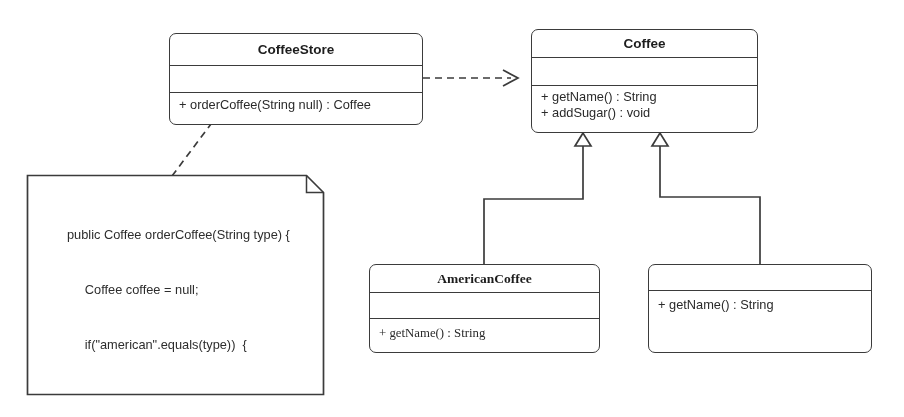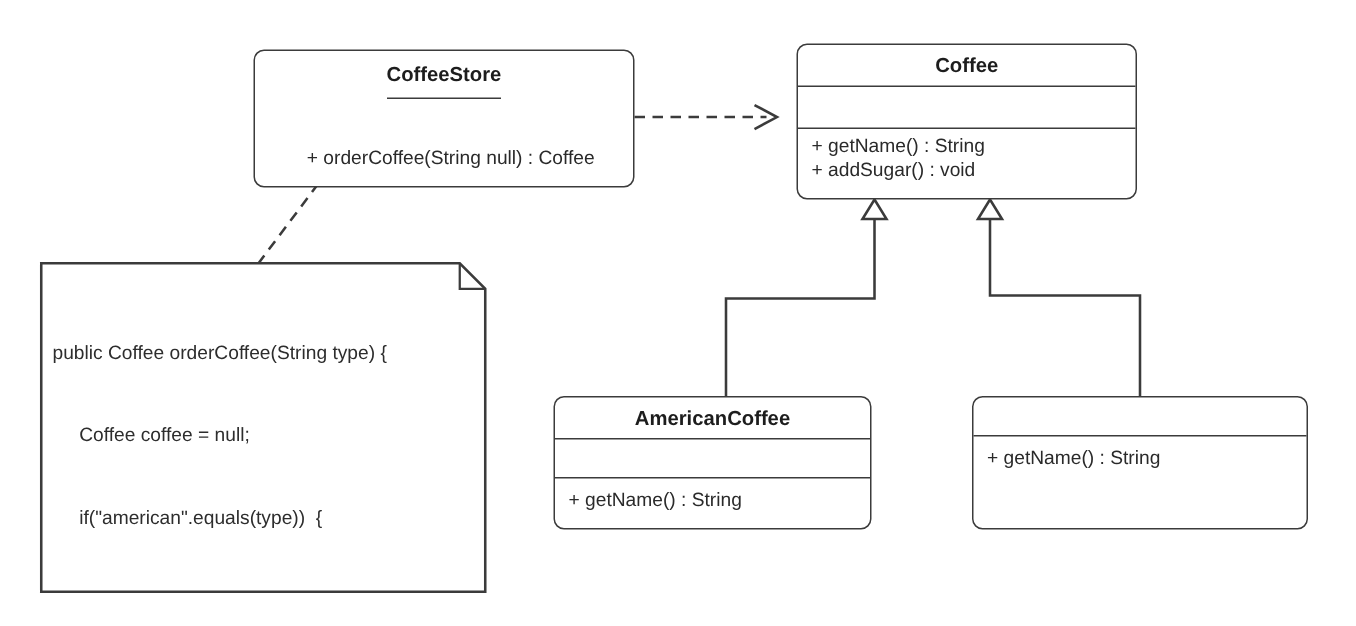--- a/index.html
+++ b/index.html
@@ -71,21 +71,21 @@
     z-index: 2;
   }
   .note-text {
     position: absolute;
     z-index: 4;
     font-size: 12.8px;
     line-height: 18.2px;
     color: #2d2d2d;
     white-space: pre;
   }
-  .note-text .code-line { white-space: pre; }
+  .note-text .code-line { white-space: pre; margin-left: 32px; }
 </style>
 </head>
 <body>
 
 <div id="canvas">
 
   <svg class="layer" viewBox="0 0 904 417">
     <defs></defs>
 
     <g>
@@ -118,38 +118,38 @@
     
     
     
     
     
     
     
     
   </div>
 
-  <div class="uml-class" id="class-coffeestore" style="left:169px; top:33px; width:254px; height:92px;align-items:center;">
+  <div class="uml-class" id="class-coffeestore" style="left:169px; top:33px; width:254px; height:92px;">
     <div class="uml-name" style="height:32px;">CoffeeStore</div>
     <div class="uml-attrs" style="height:27px;"></div>
     <div class="uml-ops" style="flex:1;">
       <div class="op-line">+ orderCoffee(String null) : Coffee</div>
     </div>
   </div>
 
   <div class="uml-class" id="class-coffee" style="left:519px; top:29px; width:227px; height:104px;margin-left:12px;">
     <div class="uml-name" style="height:28px;">Coffee</div>
     <div class="uml-attrs" style="height:28px;"></div>
     <div class="uml-ops" style="flex:1; padding-top:3px;">
       <div class="op-line">+ getName() : String</div>
       <div class="op-line">+ addSugar() : void</div>
     </div>
   </div>
 
-  <div class="uml-class" id="class-americancoffee" style="left:369px; top:264px; width:212px; height:89px;">
+  <div class="uml-class" id="class-americancoffee" style="left:369px; top:264px; width:231px; height:89px;font-family:Liberation Serif, serif;">
     <div class="uml-name" style="height:28px;">AmericanCoffee</div>
     <div class="uml-attrs" style="height:26px;"></div>
     <div class="uml-ops" style="flex:1; padding-top:6px;">
       <div class="op-line">+ getName() : String</div>
     </div>
   </div>
 
   <div class="uml-class" id="class-lattecoffee" style="left:648px; top:264px; width:224px; height:89px;">
     <div class="uml-attrs" style="height:26px;"></div>
     <div class="uml-ops" style="flex:1; padding-top:6px;">

